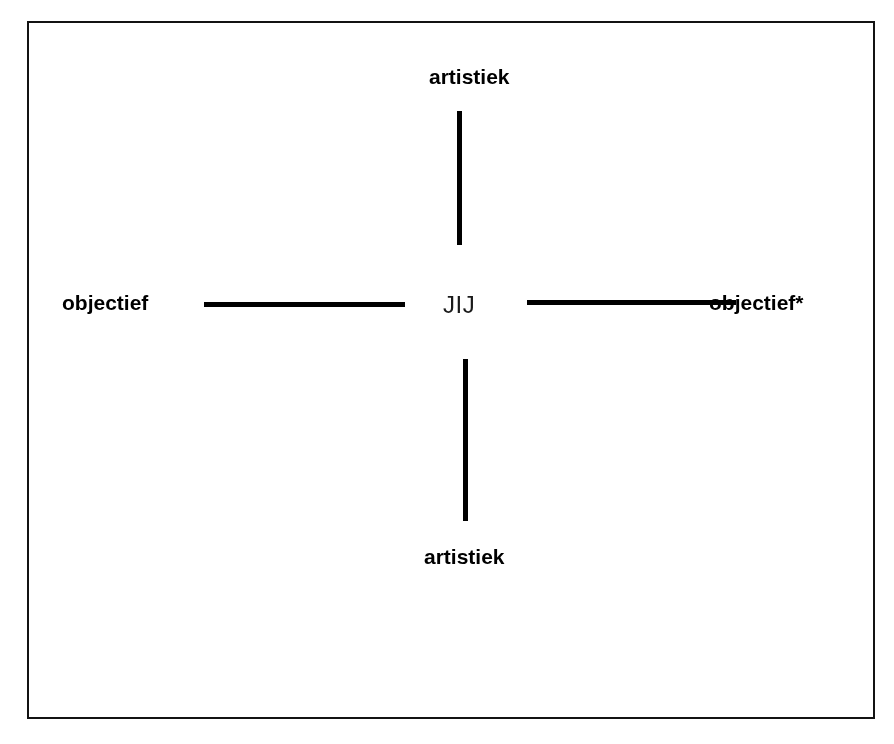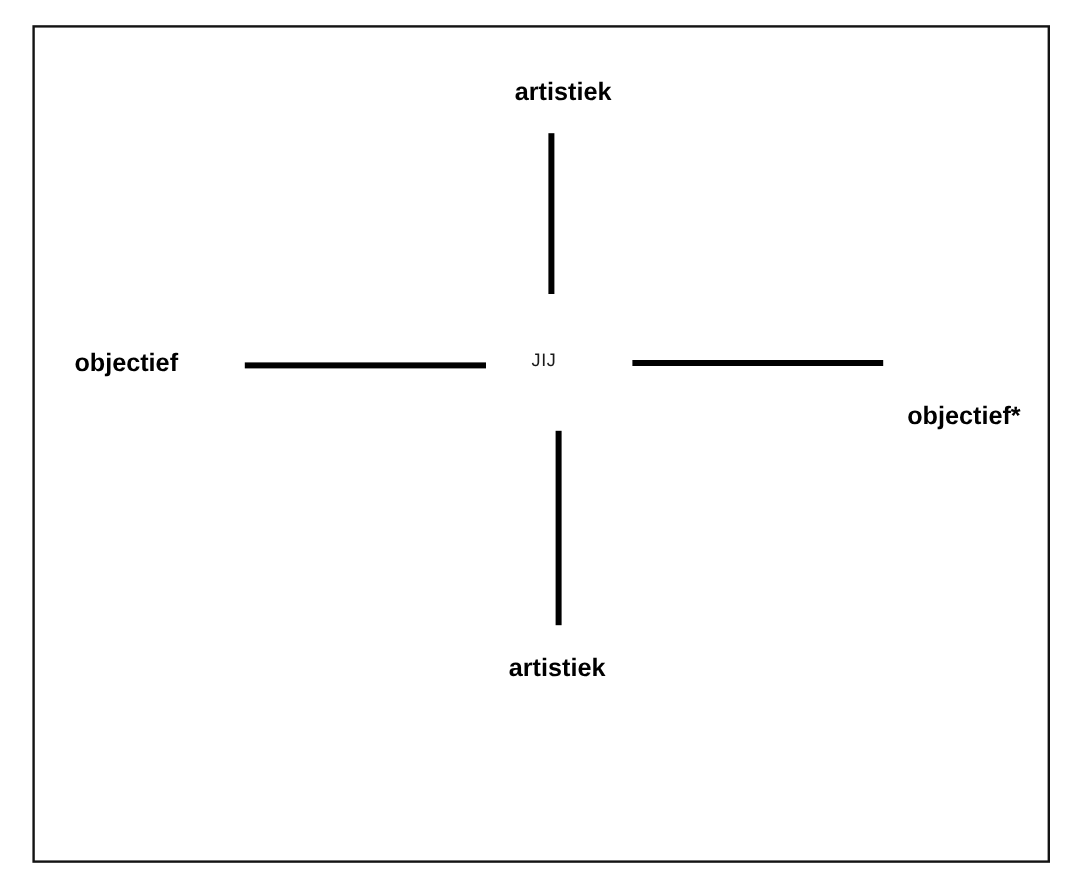--- a/index.html
+++ b/index.html
@@ -86,33 +86,32 @@
     left: 395px;
     top: 523px;
   }
 
   .label-left {
     left: 33px;
     top: 269px;
   }
 
   .label-right {
-    left: 727px;
+    left: 680px;
     top: 269px;
-    margin-top: 44px;
   }
 
   
   .center-label {
     position: absolute;
     left: 414px;
     top: 270px;
     font-family: "Liberation Sans", sans-serif;
     font-weight: normal;
-    font-size: 15px;
+    font-size: 24px;
     color: #1a1a1a;
     letter-spacing: 0.5px;
     white-space: nowrap;
     line-height: 1;
   }
 </style>
 </head>
 <body>
 
 <div id="page">

